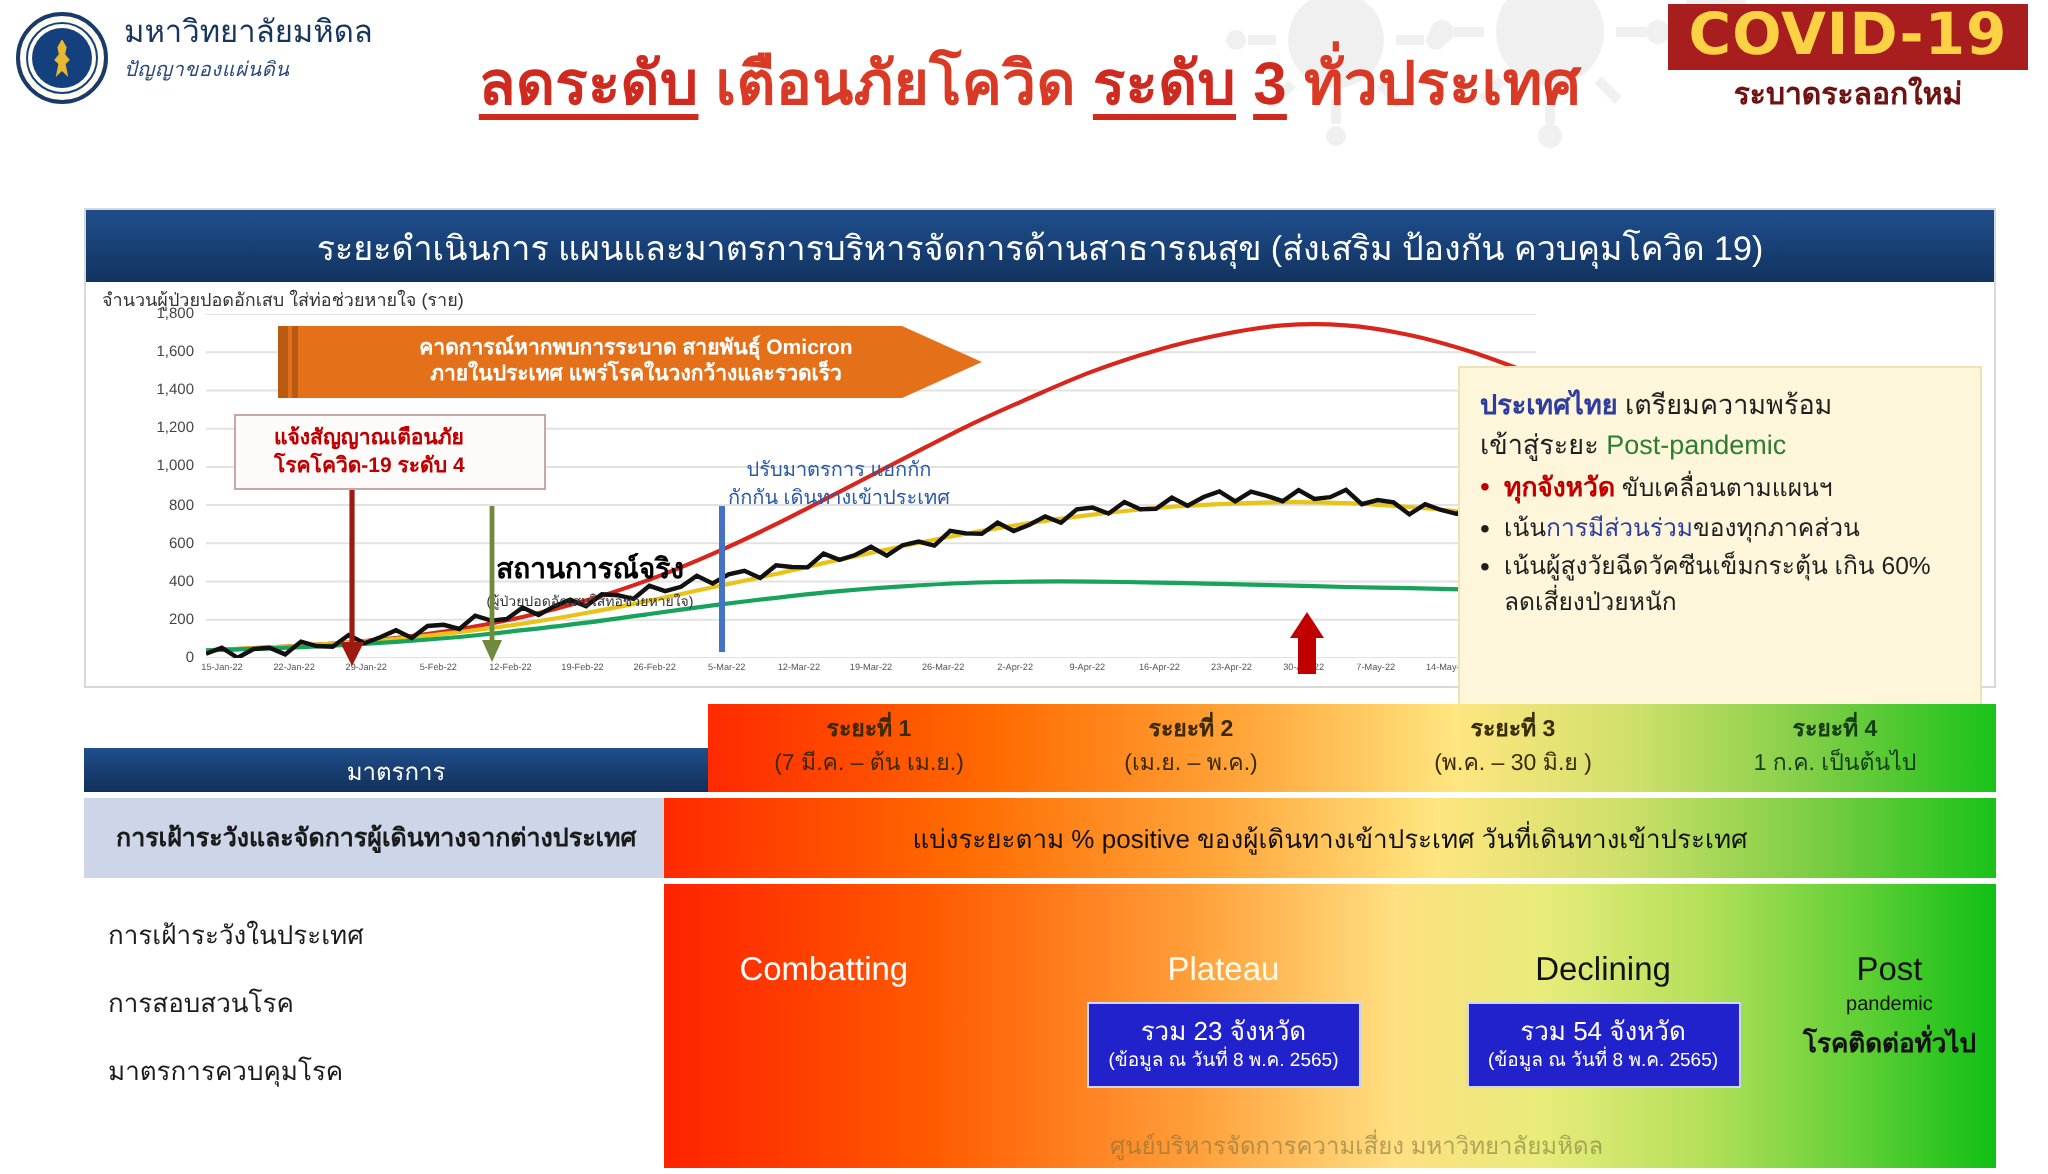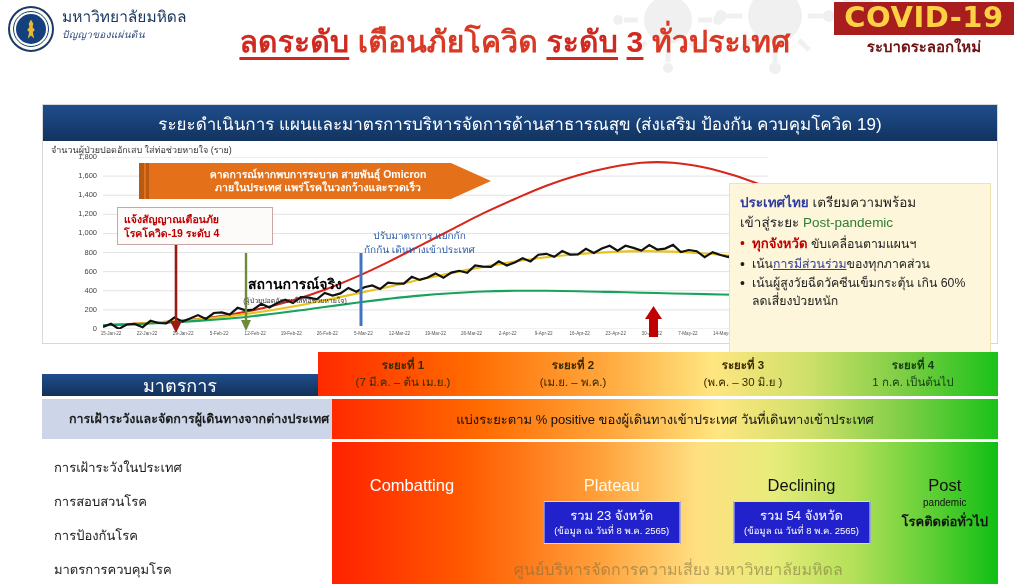--- a/index.html
+++ b/index.html
@@ -56,58 +56,58 @@
   #xaxis { position: absolute; left: 60px; top: 190px; width: 665px; height: 12px; }
   .xlab { position: absolute; font-size: 4.6px; color: #555; transform: translateX(-50%); white-space: nowrap; }
 
   
   .ann { position: absolute; }
   #ann-arrowbar { left: 96px; top: 20px; width: 352px; height: 40px; }
   #ann-arrowbar .txt { position:absolute; inset:0; display:flex; flex-direction:column; align-items:center;
         justify-content:center; color:#fff; font-size:10.5px; font-weight:700; line-height:1.25; padding-left:6px; }
 
   #ann-alert { left: 74px; top: 66px; width: 156px; background: #fdfafa; border: 1px solid #caa7a7;
-               padding: 4px 6px; font-size: 10.5px; color: #c00000; line-height: 1.35; font-weight:600; }
+               padding: 4px 19px; font-size: 10.5px; color: #c00000; line-height: 1.35; font-weight:600; }
   #ann-testgo { left: 132px; top: 88px; width: 180px; font-size: 10px; color: #3a7030; text-align: center; line-height: 1.4; }
   #ann-quarantine { left: 284px; top: 88px; width: 185px; font-size: 10px; color: #2a5aa8; text-align: center; line-height: 1.4; }
   #ann-real { left: 172px; top: 132px; width: 160px; text-align: center; }
   #ann-real .big { font-size: 14px; font-weight: 700; color: #000; }
   #ann-real .small { font-size: 7px; color: #333; }
   #ann-d1 { left: 575px; top: 207px; font-size: 9.5px; color: #b8860b; font-weight: 700; }
   #ann-d2 { left: 480px; top: 275px; font-size: 9.5px; color: #1a6b3a; font-weight: 700; }
 
   
   #info-card { position: absolute; right: 6px; top: 42px; width: 262px; height: 188px;
                background: #fdf6da; border: 1px solid #efe3b4; padding: 9px 10px; }
   #info-card .l1 { font-size: 13.5px; line-height: 1.45; color: #1f1f1f; }
   #info-card .l1 b { color: #2f3e9e; }
   #info-card .l2 { font-size: 13.5px; line-height: 1.45; color: #1f1f1f; }
   #info-card .l2 .pp { color: #2e7d32; }
   #info-card ul { list-style: none; margin-top: 3px; }
   #info-card li { font-size: 12.3px; line-height: 1.42; color: #1f1f1f; position: relative; padding-left: 12px; margin-top: 2px; }
   #info-card li:before { content: "\2022"; position: absolute; left: 0; top: -1px; font-size: 14px; }
   #info-card li.red:before { color: #c00000; }
   #info-card li .rd { color: #c00000; font-weight: 700; font-size: 13.2px; }
-  #info-card li .ulk { text-decoration: underline; color: #2f3e9e; }
+  #info-card li .ulk { color: #2f3e9e; }
 
   
   #table { position: absolute; left: 42px; top: 352px; width: 956px; height: 232px; }
 
   #hdr-row { display: flex; height: 44px; }
-  #hdr-measure { width: 276px; background: linear-gradient(180deg,#1f4e8c,#123059);
-                 color:#fff; font-size:18px; display:flex; align-items:center; justify-content:center;margin-top:22px; }
+  #hdr-measure { width: 312px; background: linear-gradient(180deg,#1f4e8c,#123059);
+                 color:#fff; font-size:12px; display:flex; align-items:center; justify-content:center;margin-top:22px; }
   #hdr-phases { flex: 1; display: flex;
        background: linear-gradient(90deg,#ff2a00 0%, #ff6a00 22%, #ffa73c 42%, #ffe680 58%, #cfe06a 72%, #7ece45 86%, #19c219 100%); }
   .phase { flex: 1; display: flex; flex-direction: column; align-items: center; justify-content: center;
            font-size: 11.5px; color: #3a2a00; line-height: 1.45; }
   .phase .t { font-weight: 700; }
   .phase.p4 { color: #143d14; }
 
   #row-travel { display: flex; height: 40px; margin-top: 3px; }
-  #row-travel .lbl { width: 290px; background: #ccd6e8; display: flex; align-items: center; padding-left: 27px;
+  #row-travel .lbl { width: 290px; background: #ccd6e8; display: flex; align-items: center; padding-left: 16px;
                      font-size: 12.5px; color: #1b1b1b; font-weight: 600; }
   #row-travel .band { flex: 1; display: flex; align-items: center; justify-content: center;
        background: linear-gradient(90deg,#ff2a00 0%, #ff6a00 22%, #ffa73c 42%, #ffe680 58%, #cfe06a 72%, #7ece45 86%, #19c219 100%);
        font-size: 13px; color: #111; }
 
   #body-row { display: flex; height: 142px; margin-top: 3px; }
   #row-labels { width: 290px; padding-top: 8px; }
   #row-labels .r { height: 34px; display: flex; align-items: center; padding-left: 12px; font-size: 13px; color: #1b1b1b; }
 
   #big-band { flex: 1; position: relative;
@@ -119,21 +119,21 @@
   .stage.s3 .name { color: #111; }
   .stage.s4 .name { color: #111; }
   .chip { margin-top: 6px; background: #2222cc; border: 1px solid #cfd8ff; color: #fff; padding: 5px 10px 6px;
           line-height: 1.35; }
   .chip .a { font-size: 13px; }
   .chip .b { font-size: 9.5px; }
   .stage.s4 .extra { font-size: 10px; color: #111; margin-top: 2px; }
   .stage.s4 .extra2 { font-size: 13px; color: #111; font-weight: 700; margin-top: 3px; white-space: nowrap; }
 
   #footer-credit { position: absolute; bottom: 2px; left: 52%; transform: translateX(-50%);
-                   font-size: 16px; color: rgba(120,110,60,.55); white-space: nowrap; }
+                   font-size: 12px; color: rgba(120,110,60,.55); white-space: nowrap; }
 </style>
 </head>
 <body>
 
 <div id="header">
 
   <svg id="virus-deco" viewBox="0 0 330 110">
     <g fill="#cfcfcf">
       <circle cx="78" cy="34" r="24"></circle>
         <circle cx="185" cy="30" r="27"></circle>
@@ -352,21 +352,20 @@
 
   <div id="row-travel">
     <div class="lbl">การเฝ้าระวังและจัดการผู้เดินทางจากต่างประเทศ</div>
     <div class="band">แบ่งระยะตาม % positive ของผู้เดินทางเข้าประเทศ วันที่เดินทางเข้าประเทศ</div>
   </div>
 
   <div id="body-row">
     <div id="row-labels">
       <div class="r">การเฝ้าระวังในประเทศ</div>
       <div class="r">การสอบสวนโรค</div>
-      <div class="r">การป้องกันโรค</div>
       <div class="r">มาตรการควบคุมโรค</div>
     </div>
 
     <div id="big-band">
       <div class="stage s1" style="left:12%;">
         <div class="name">Combatting</div>
       </div>
       <div class="stage s2" style="left:42%;">
         <div class="name">Plateau</div>
         <div class="chip">

